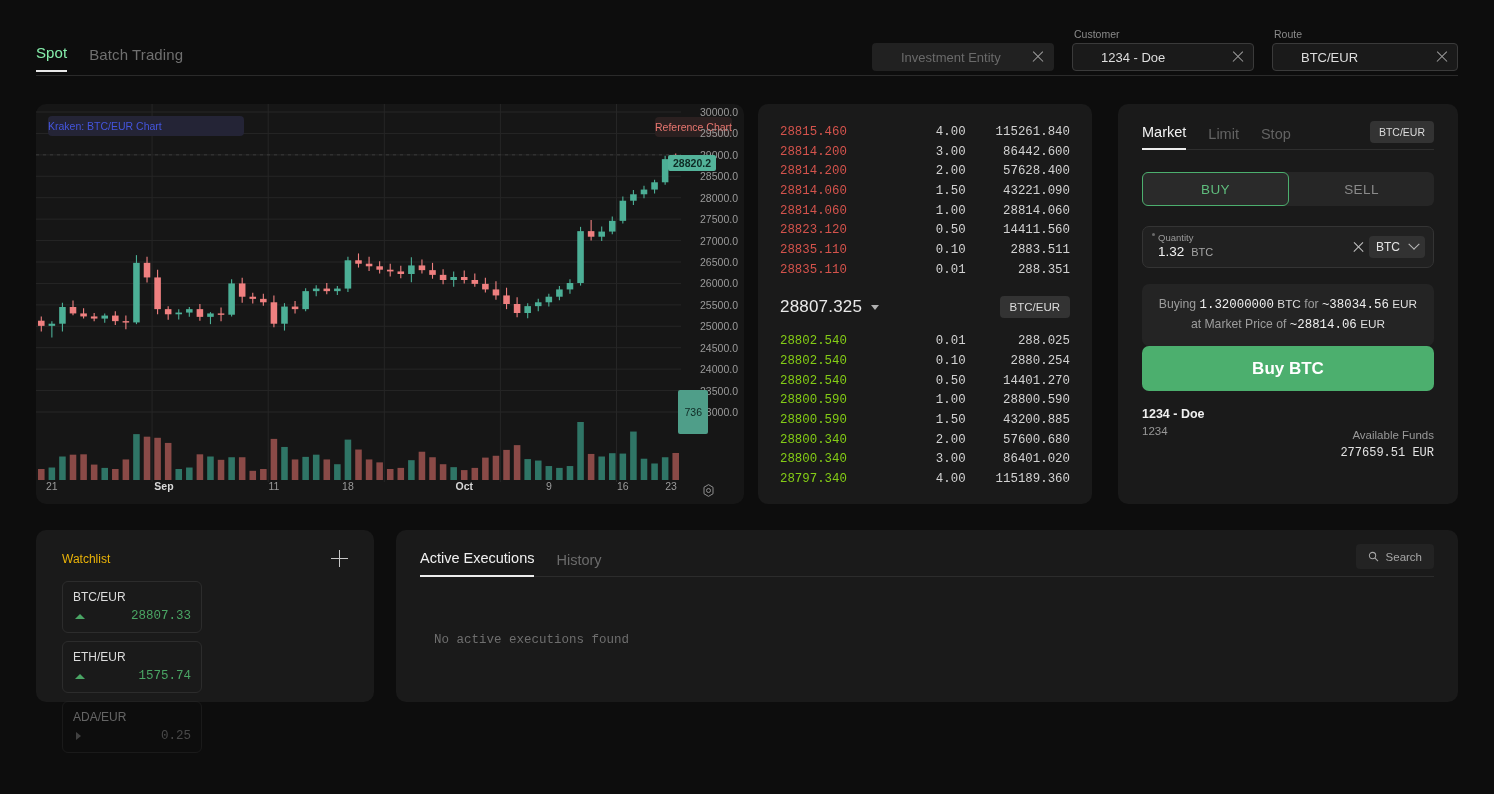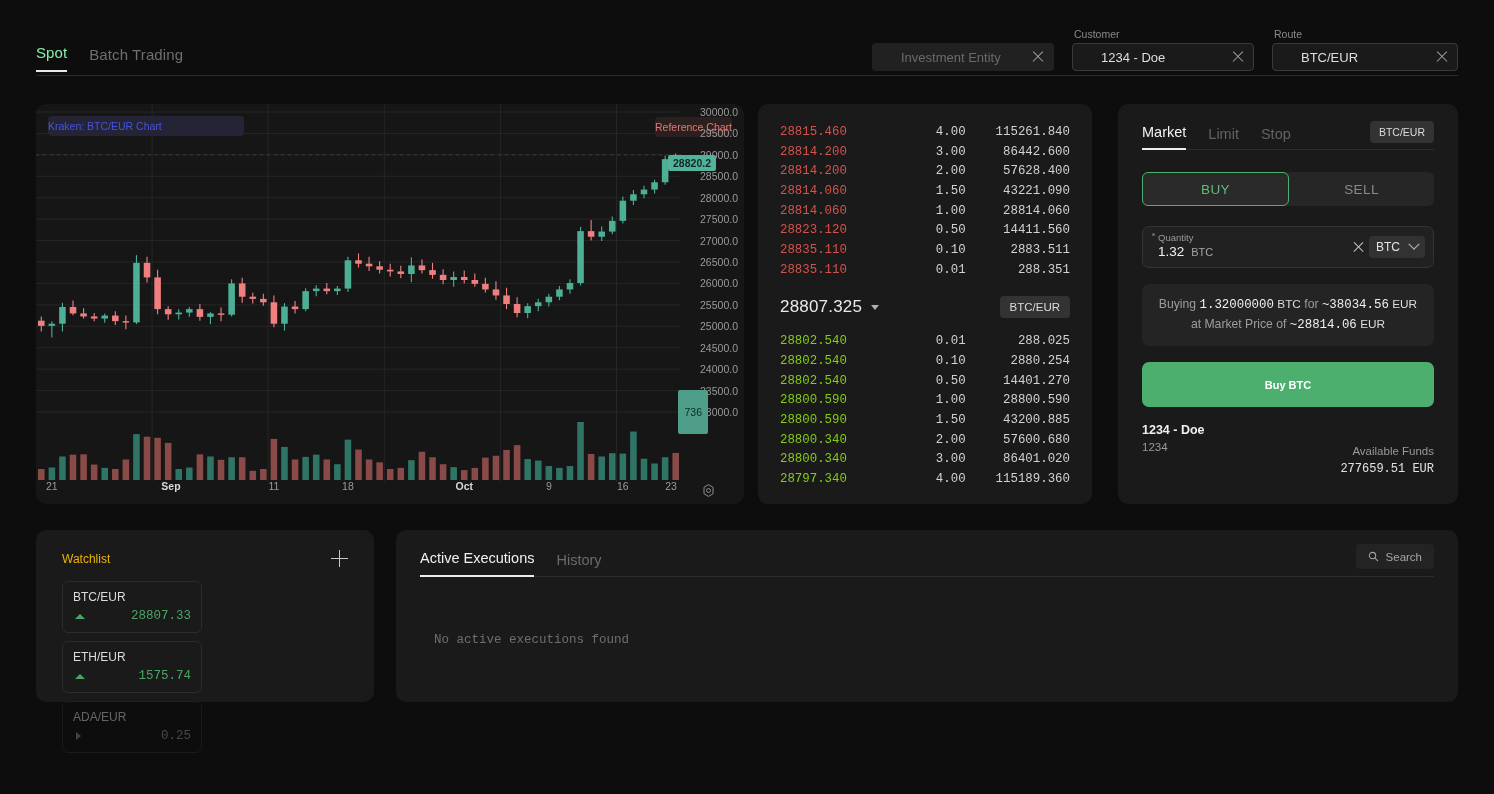--- a/index.html
+++ b/index.html
@@ -104,21 +104,21 @@
   .qty-clear::after  { transform: rotate(-45deg); }
   .qty-sel { position: absolute; right: 8px; top: 50%; transform: translateY(-50%); background: #323232; border-radius: 4px; height: 22px; display: flex; align-items: center; padding: 0 7px; gap: 10px; cursor: pointer; }
   .qty-sel-txt { font-size: 12px; color: #e4e4e4; }
   .chev { width: 8px; height: 8px; border-right: 1.4px solid #b8b8b8; border-bottom: 1.4px solid #b8b8b8; transform: rotate(45deg) translate(-2px,-2px); }
 
   .summary { margin-top: 16px; background: #242424; border-radius: 7px; padding: 11px 10px; text-align: center; line-height: 1.55; }
   .sm-line { font-size: 12.2px; color: #9d9d9d; }
   .sm-strong { color: #efefef; font-family: "Liberation Mono", monospace; font-size: 12.4px; }
   .sm-unit { color: #dcdcdc; font-size: 11.8px; }
 
-  .buy-btn { margin-top: 16px; height: 45px; background: #4caf6e; border-radius: 7px; display: flex; align-items: center; justify-content: center; color: #ffffff; font-size: 11px; font-weight: bold; cursor: pointer; }
+  .buy-btn { height: 45px; background: #4caf6e; border-radius: 7px; display: flex; align-items: center; justify-content: center; color: #ffffff; font-size: 17px; font-weight: bold; cursor: pointer; }
 
   .acct { margin-top: 16px; }
   .acct-name { font-size: 12.5px; color: #f0f0f0; font-weight: bold; }
   .acct-row { display: flex; justify-content: space-between; align-items: flex-start; margin-top: 4px; }
   .acct-id { font-size: 11.5px; color: #999999; }
   .acct-right { text-align: right; }
   .acct-lbl { font-size: 11.5px; color: #999999; }
   .acct-amt { font-size: 12px; color: #e2e2e2; font-family: "Liberation Mono", monospace; margin-top: 3px; }
 
   
@@ -414,21 +414,21 @@
           <div class="ytick" style="top: 222.286px;">25000.0</div>
           <div class="ytick" style="top: 243.714px;">24500.0</div>
           <div class="ytick" style="top: 265.143px;">24000.0</div>
           <div class="ytick" style="top: 286.571px;">23500.0</div>
           <div class="ytick" style="top: 308px;">23000.0</div>
           <div class="price-badge" style="top: 58.5629px;">28820.2</div>
           <div class="vol-badge" style="top: 308px;">736</div>
         </div>
       <div class="xaxis" id="xaxis">
           <div class="xtick" style="left: 15.8607px;">21</div>
-          <div class="xtick bold" style="left: 135px;">Sep</div>
+          <div class="xtick bold" style="left: 128px;">Sep</div>
           <div class="xtick" style="left: 237.91px;">11</div>
           <div class="xtick" style="left: 311.926px;">18</div>
           <div class="xtick bold" style="left: 428.238px;">Oct</div>
           <div class="xtick" style="left: 512.828px;">9</div>
           <div class="xtick" style="left: 586.844px;">16</div>
           <div class="xtick" style="left: 635px;">23</div>
         </div>
       <div class="chart-settings">
         <svg width="15" height="15" viewBox="0 0 24 24" fill="none" stroke="#8d8d8d" stroke-width="1.6">
           <circle cx="12" cy="12" r="3.2"></circle>

